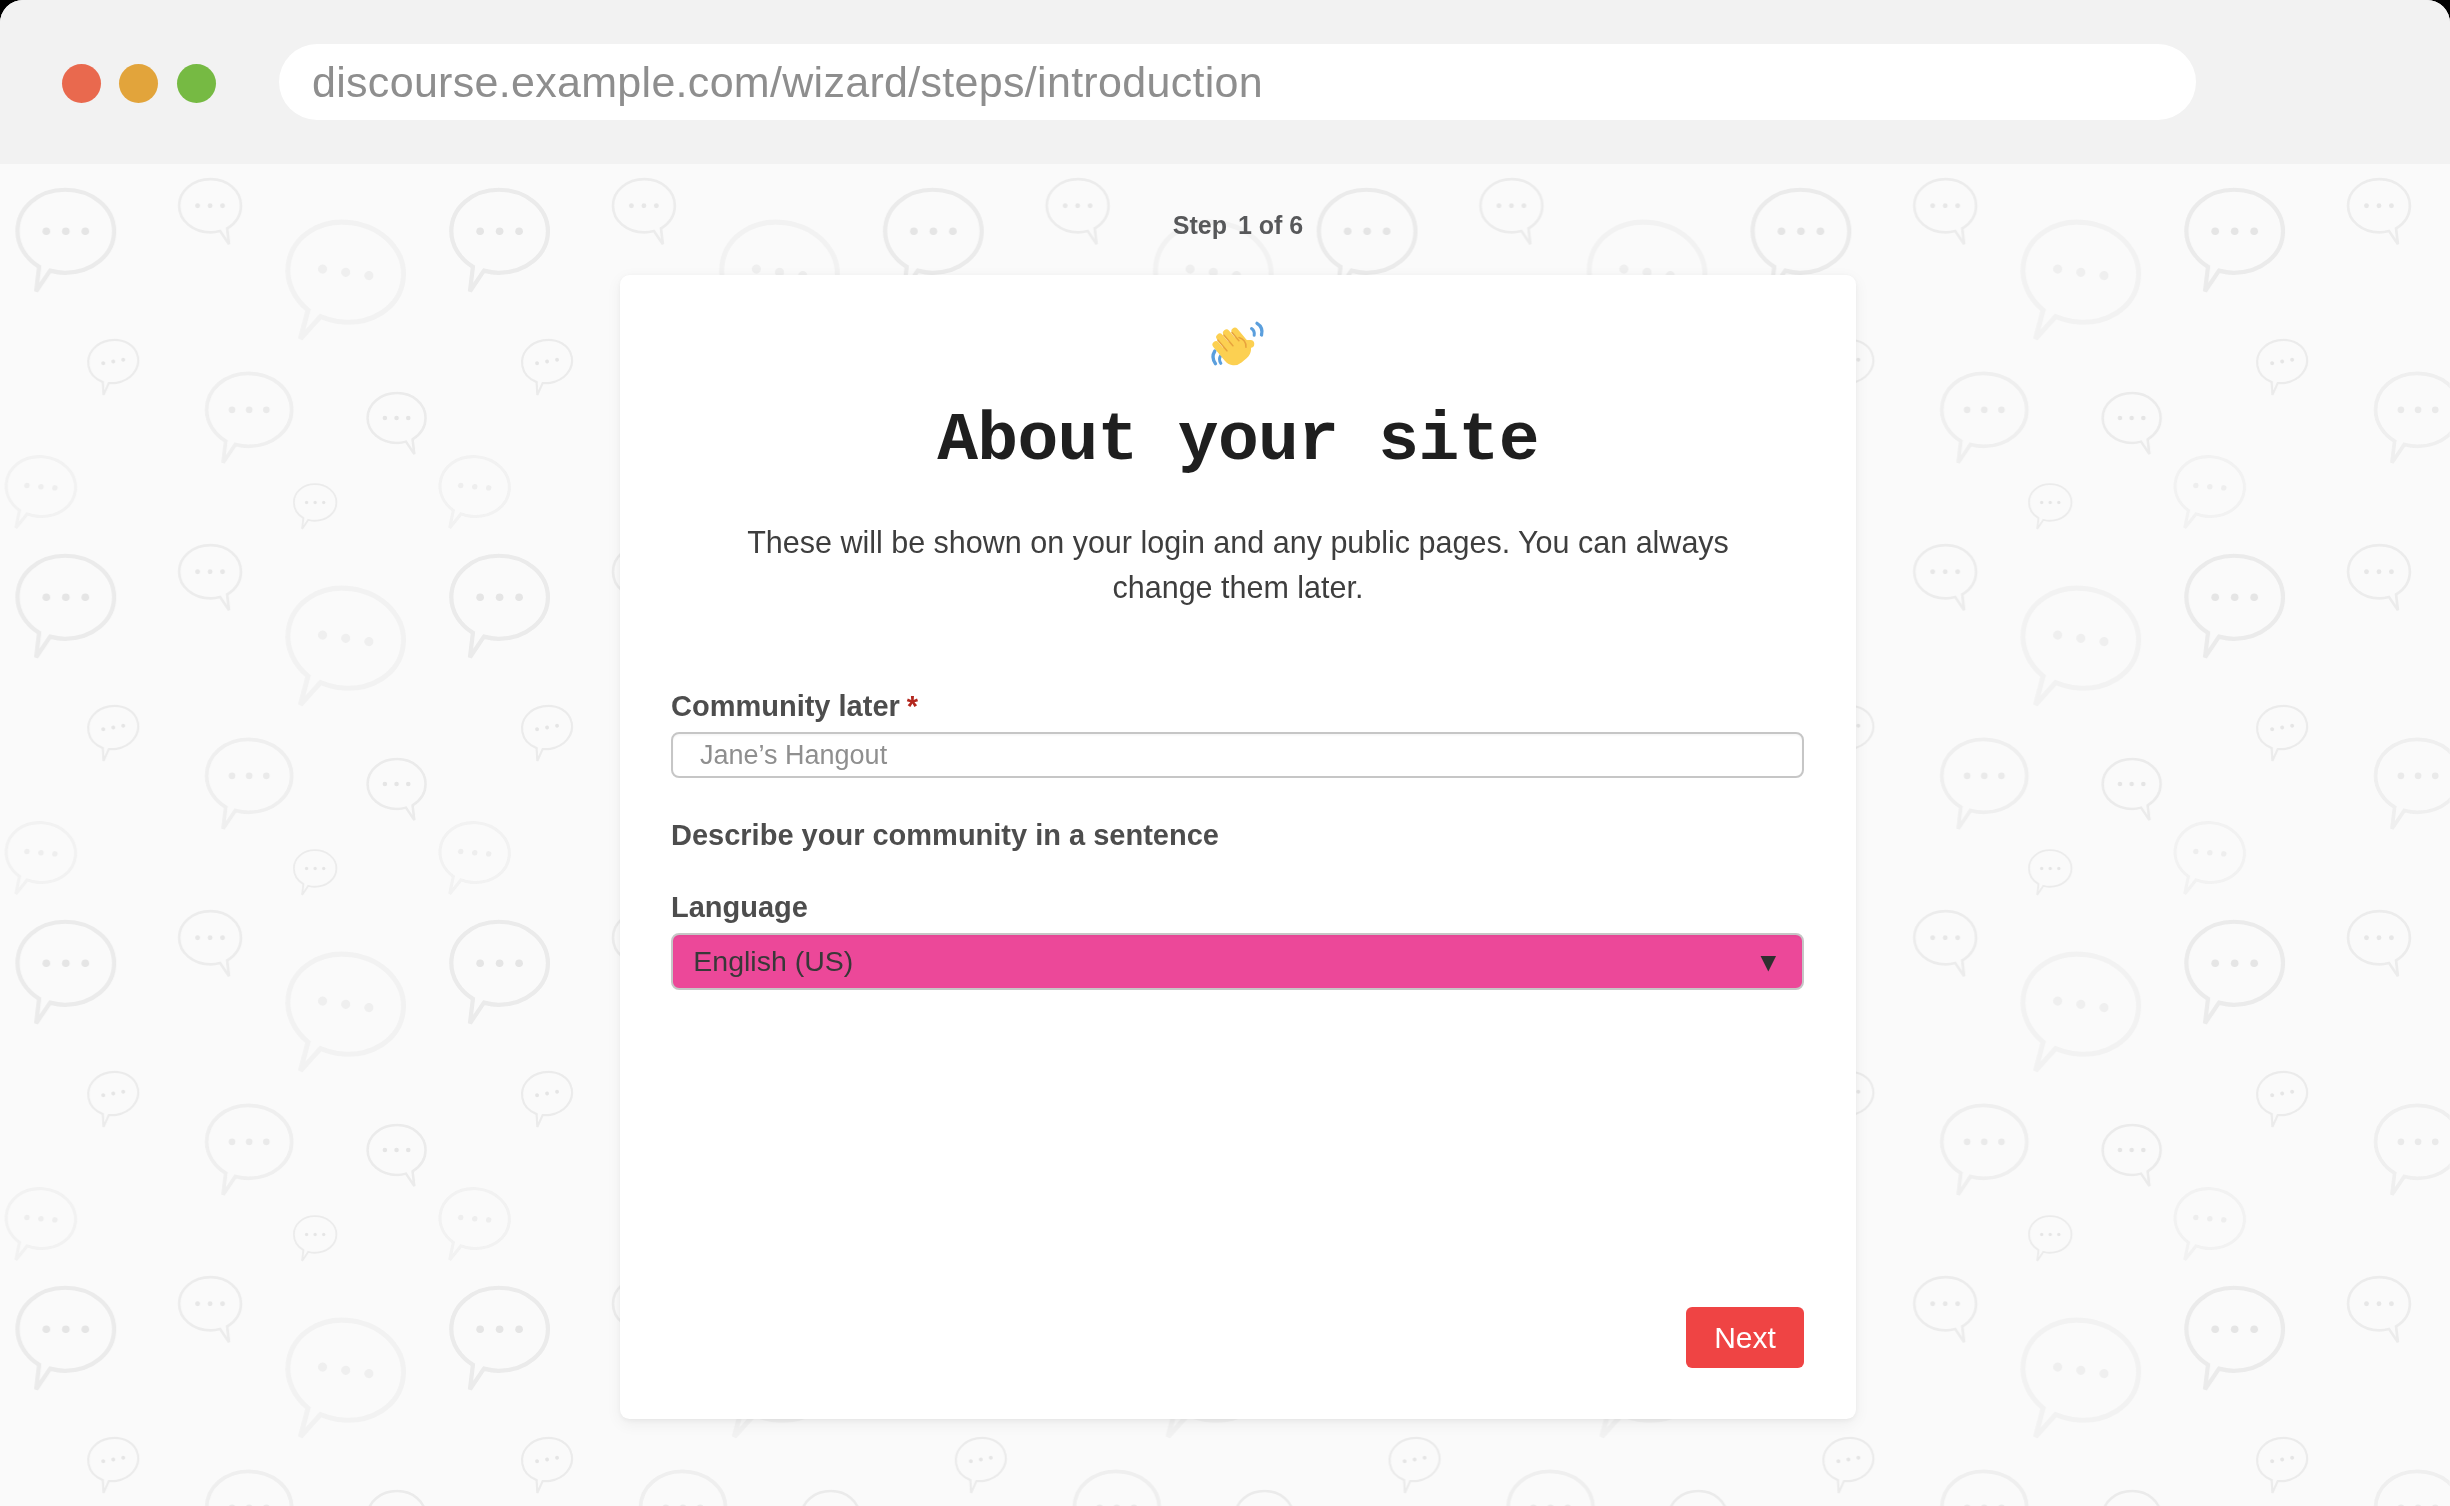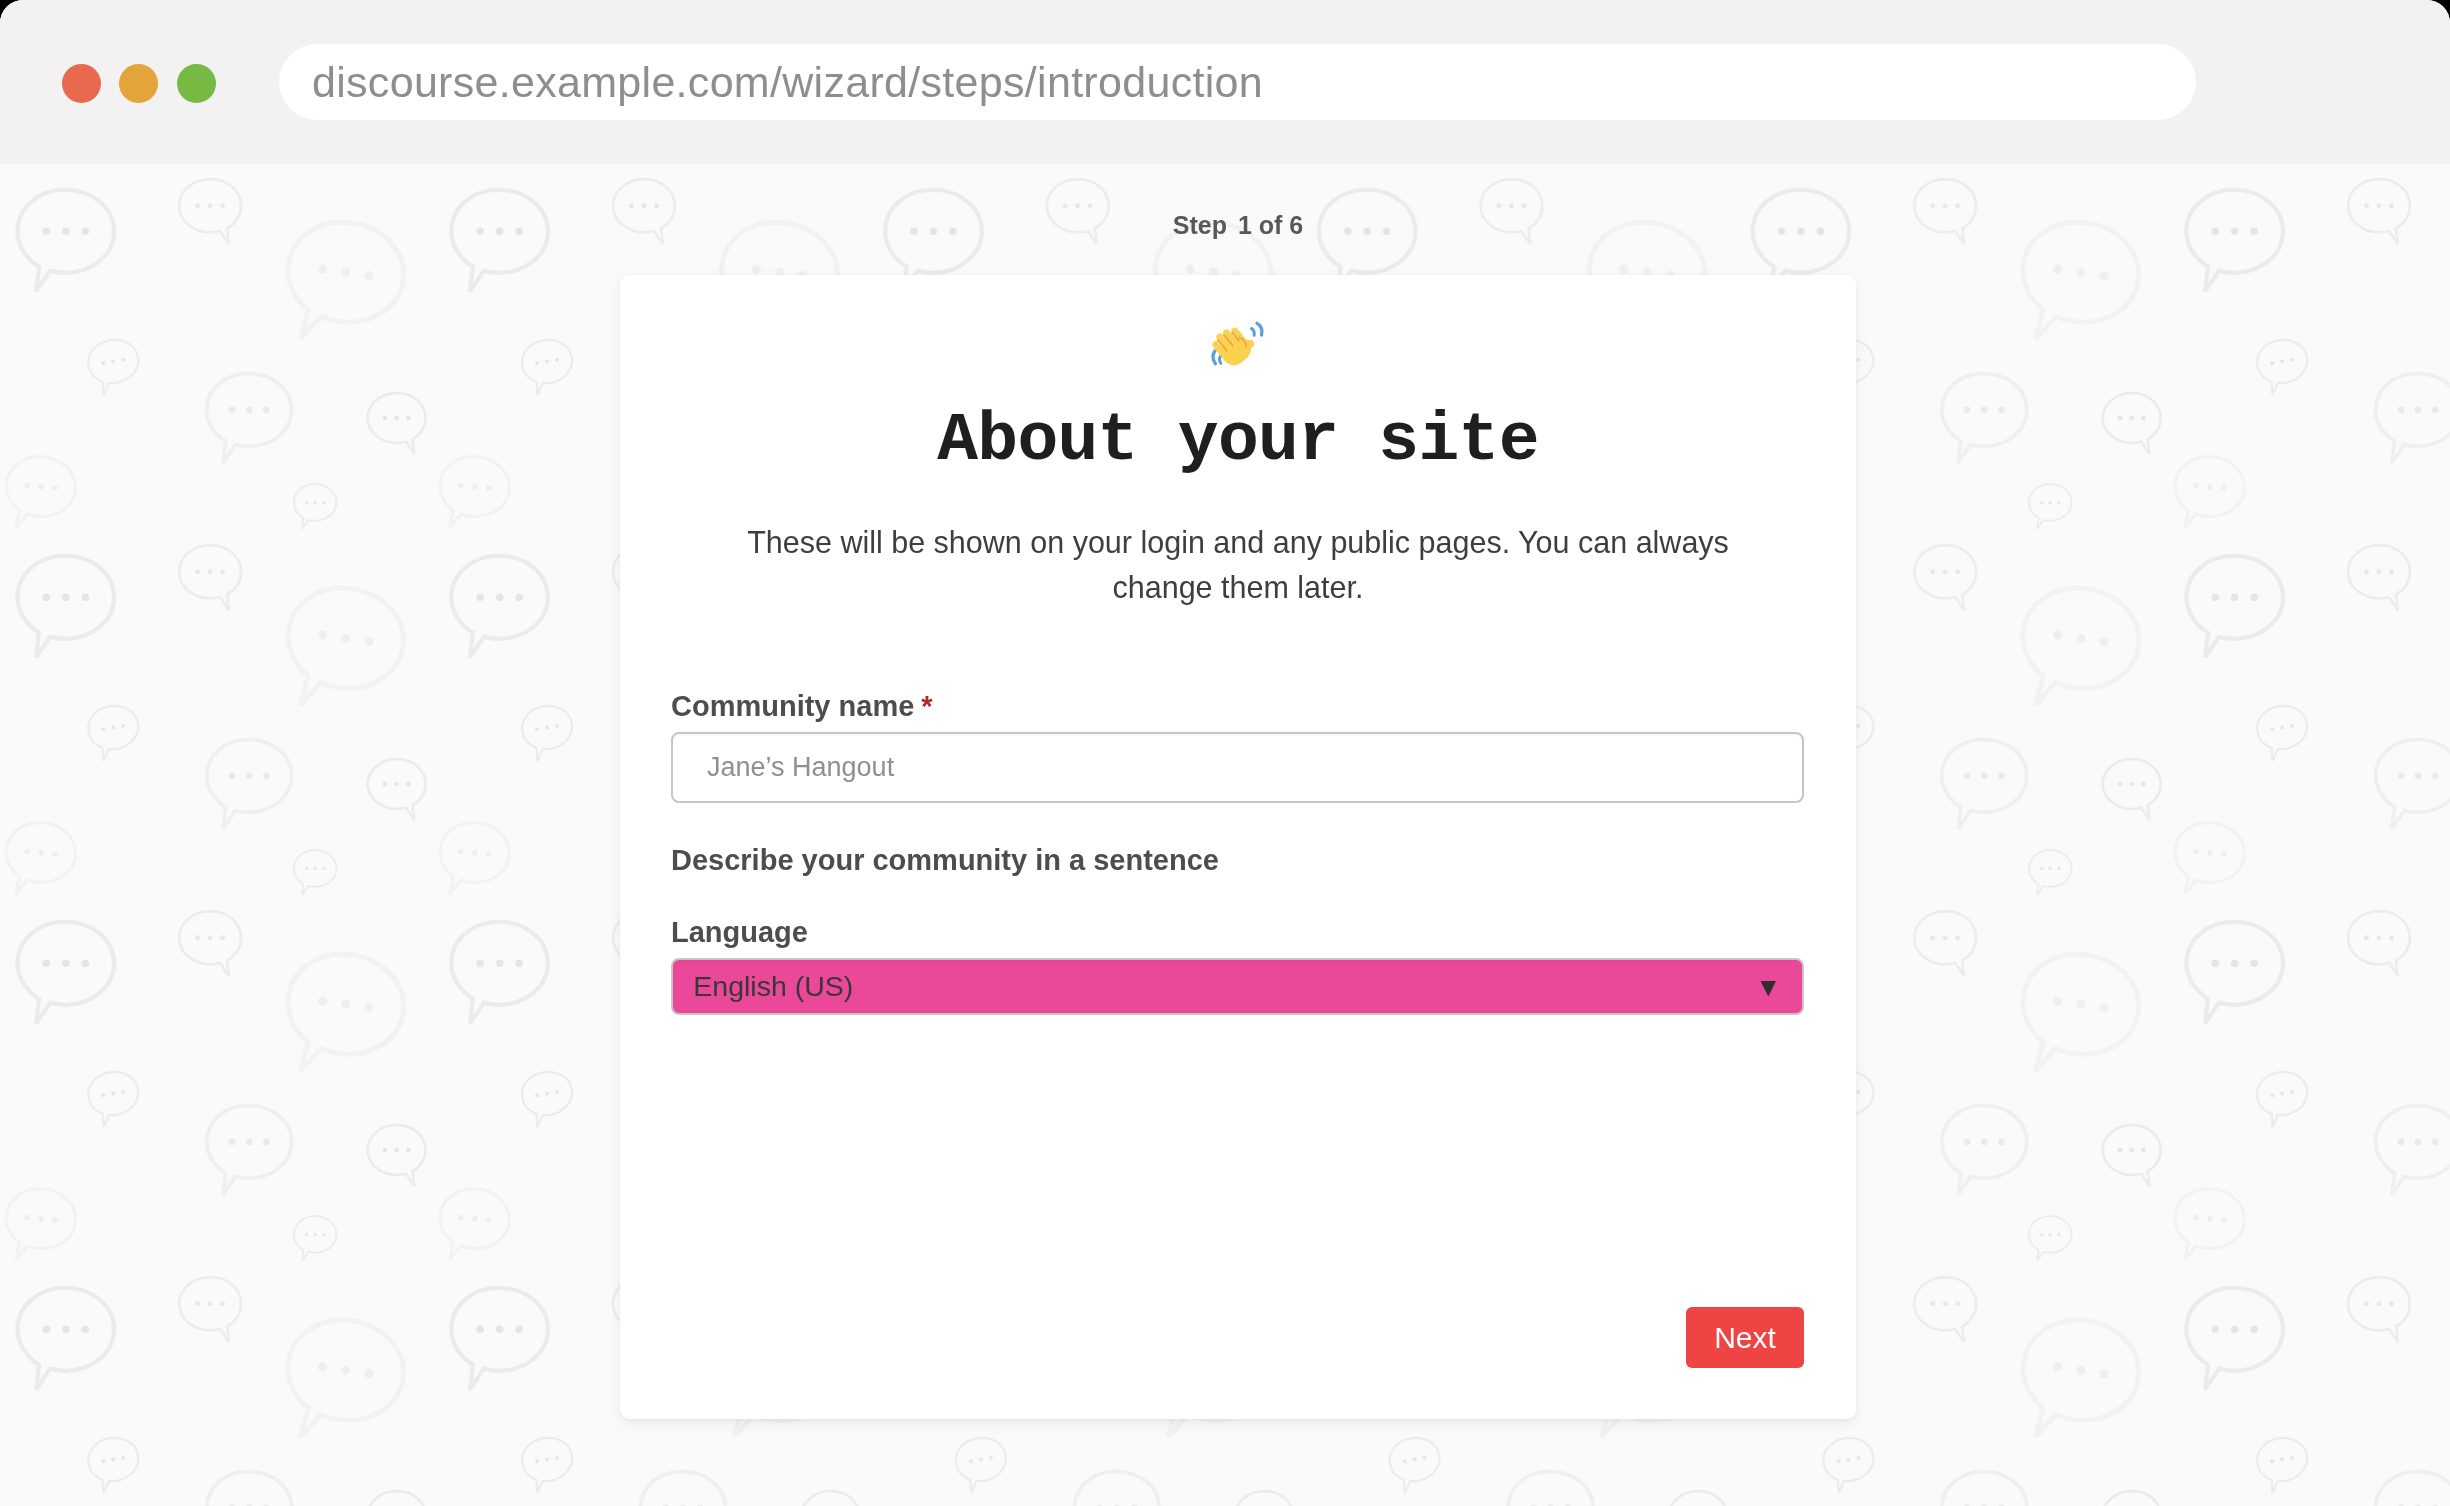--- a/index.html
+++ b/index.html
@@ -27,21 +27,21 @@
   .card{position:absolute;top:111px;left:620px;width:1236px;height:1144px;background:#ffffff;border-radius:9.5px;box-shadow:0 4.1px 16.3px rgba(0,0,0,0.055),0 1.4px 4.1px rgba(0,0,0,0.04);}
   .emoji{display:block;margin:43px auto 0 auto;}
   .card h1{margin:24.4px 0 0 0;text-align:center;font-size:68px;font-weight:bold;color:#1f1f1f;line-height:1.15;letter-spacing:-0.7px;font-family:Liberation Mono, monospace;}
   .subtitle{margin:39px auto 0 auto;width:1058px;text-align:center;font-size:30.5px;line-height:1.5;color:#3e3e3e;}
 
   .form{margin:81px 52px 0 51px;}
   .field-group{margin-top:43px;}
   .field-group:first-child{margin-top:0;}
   .field-label{font-size:29px;line-height:29px;font-weight:bold;color:#4d4d4d;margin-bottom:11px;}
   .req{color:#b3271e;margin-left:6.8px;}
-  .text-input{display:block;width:100%;height:71px;box-sizing:border-box;border:2px solid #c6c6c6;border-radius:8.1px;background:#fff;padding:0 34px;font-family:"Liberation Sans","DejaVu Sans",sans-serif;font-size:27px;color:#555;box-shadow:inset 0 1.4px 2px rgba(0,0,0,0.04);outline:none;}
+  .text-input{display:block;width:100%;height:46px;box-sizing:border-box;border:2px solid #c6c6c6;border-radius:8.1px;background:#fff;padding:0 27px;font-family:"Liberation Sans","DejaVu Sans",sans-serif;font-size:27px;color:#555;box-shadow:inset 0 1.4px 2px rgba(0,0,0,0.04);outline:none;}
   .text-input::placeholder{color:#8f8f8f;opacity:1;}
   .select-box{position:relative;width:100%;height:57px;box-sizing:border-box;border:2px solid #c6c6c6;border-radius:8.1px;background:#ec4899;box-shadow:inset 0 1.4px 2px rgba(0,0,0,0.04);display:flex;align-items:center;padding:0 20.3px;cursor:pointer;}
   .select-value{font-size:28.5px;color:#383838;}
   .select-caret{position:absolute;right:26px;top:50%;transform:translateY(-50%);font-size:20.3px;color:#2f2f2f;font-family:"DejaVu Sans",sans-serif;}
 
   .next-btn{position:absolute;right:52px;bottom:51px;width:118px;height:61px;background:#ef4444;color:#ffffff;border:none;border-radius:6.1px;font-family:"Liberation Sans","DejaVu Sans",sans-serif;font-size:30px;cursor:pointer;}
 </style>
 </head>
 <body>
 
@@ -106,21 +106,21 @@
       </svg>
 
       <h1>About your site</h1>
 
       <p class="subtitle">These will be shown on your login and any public pages. You can always change them later.</p>
 
       <div class="form">
 
         <div class="field-group">
           <div class="field-label">
-            <span>Community name</span><span class="req">*</span>
+            <span>Community later</span><span class="req">*</span>
           </div>
           <input class="text-input" type="text" placeholder="Jane’s Hangout" style="">
         </div>
 
         <div class="field-group">
           <div class="field-label">Describe your community in a sentence</div>
         </div>
 
         <div class="field-group">
           <div class="field-label">Language</div>

